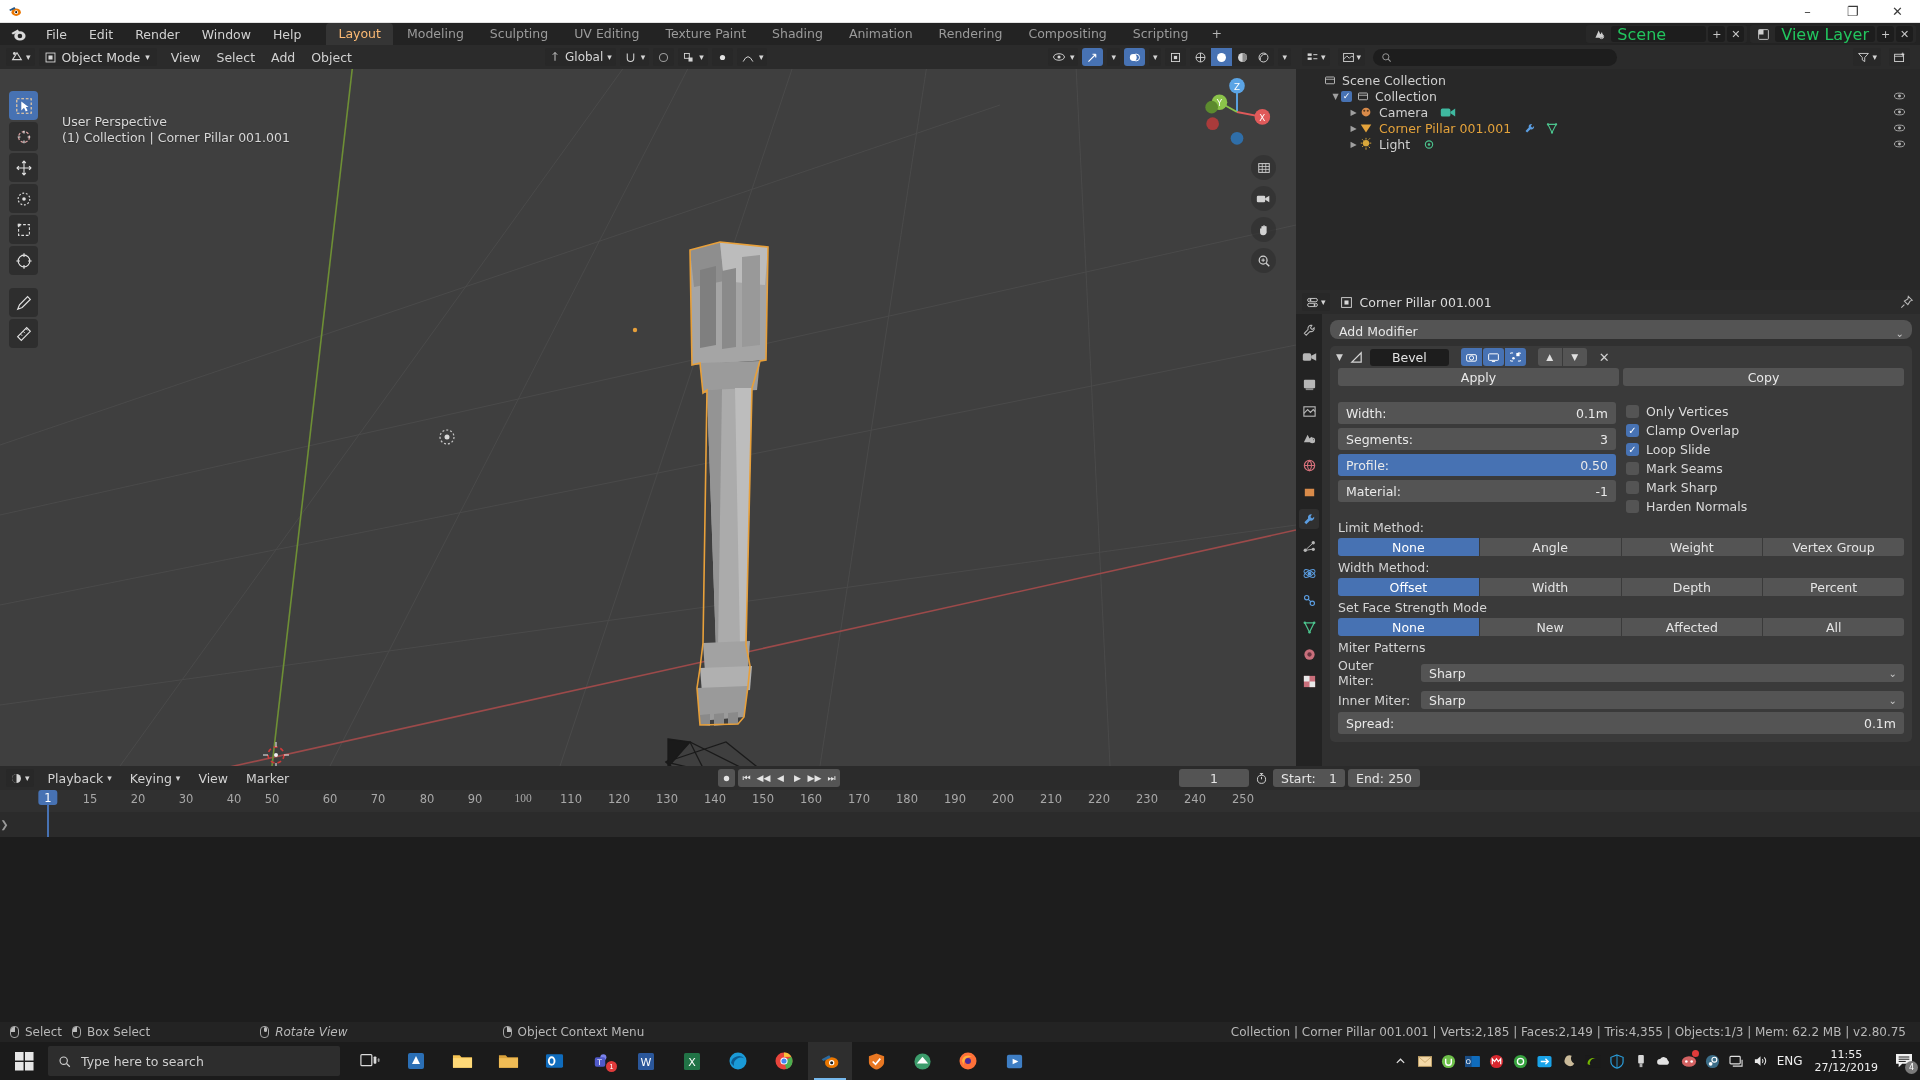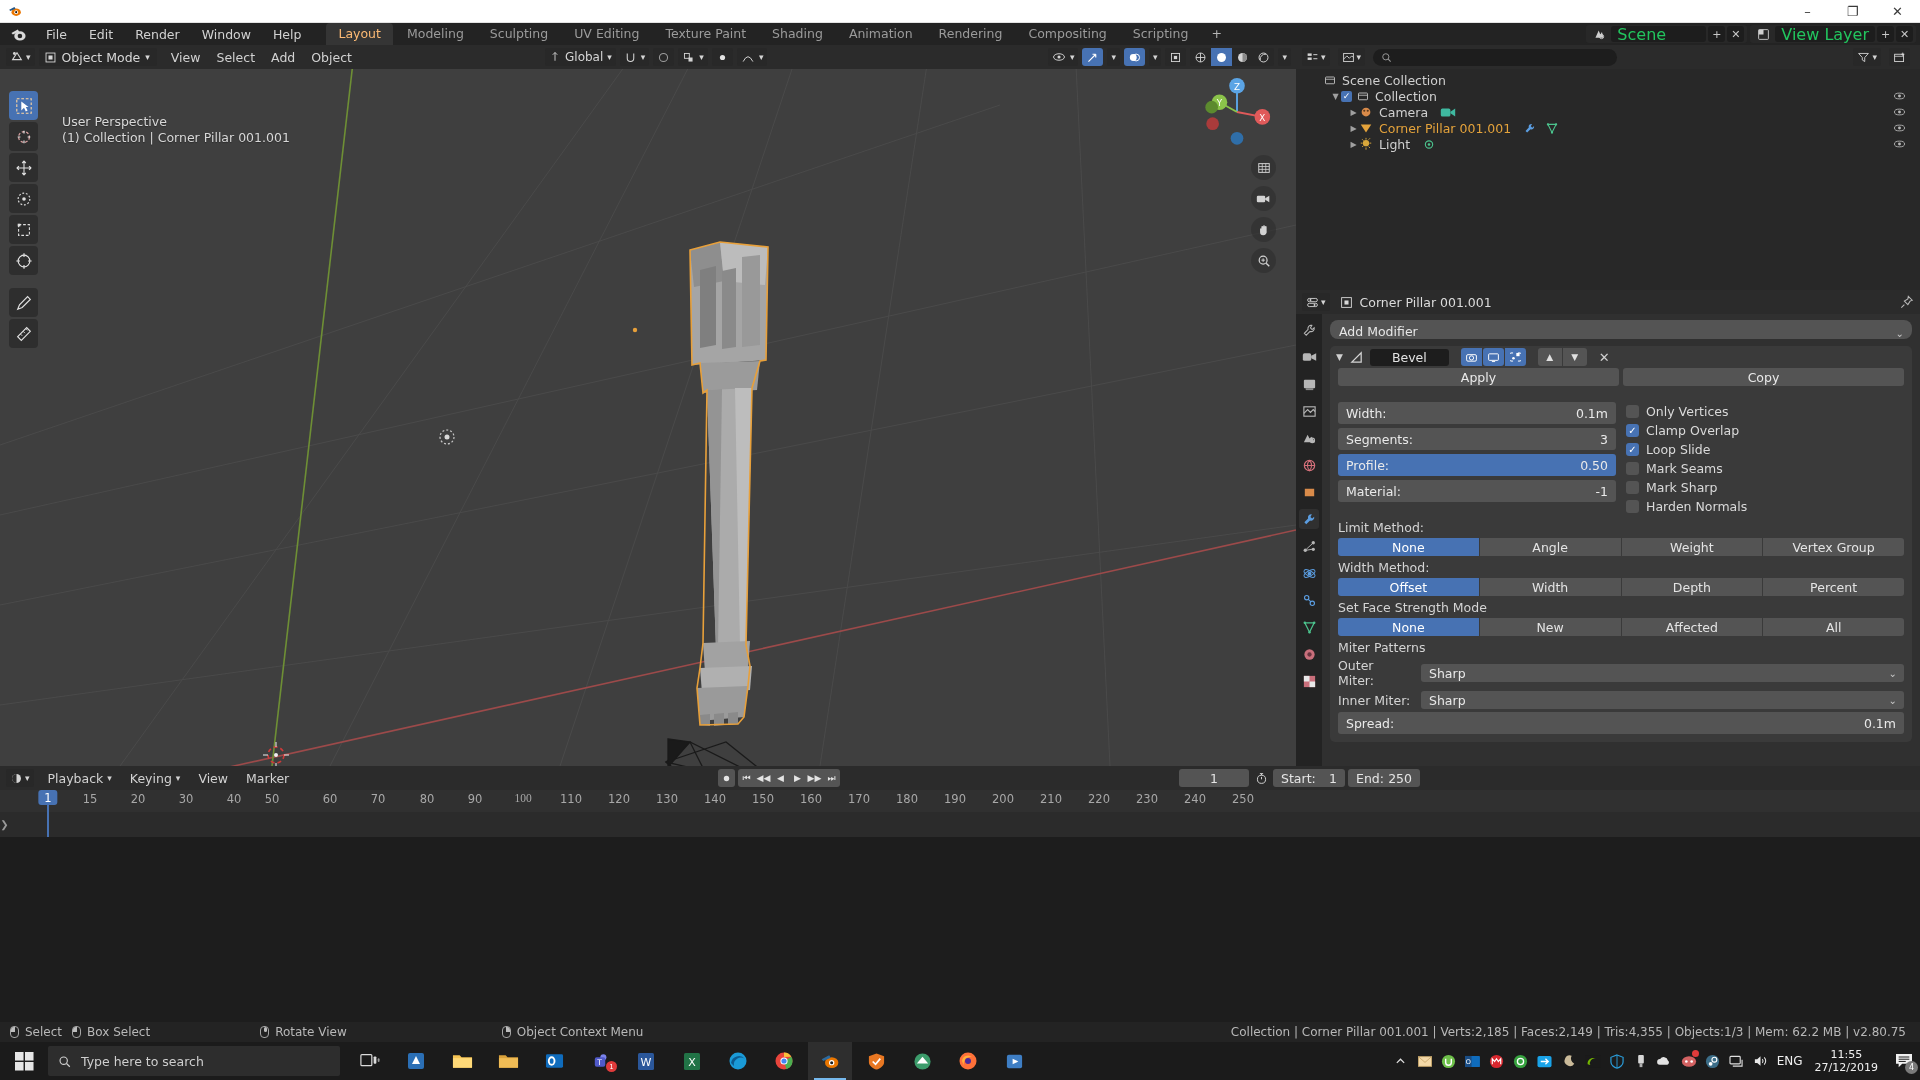--- a/index.html
+++ b/index.html
@@ -1048,21 +1048,21 @@
           <i></i>
         </span>
       <span>Select</span>
     </div>
     <div class="sb-item">
       <span class="mouse-ico">
           <i></i>
         </span>
       <span>Box Select</span>
     </div>
-    <div class="sb-item" style="margin-left:110px;">
+    <div class="sb-item" style="margin-left:110px;font-style:italic;">
       <span class="mouse-ico mid">
           <i></i>
         </span>
       <span>Rotate View</span>
     </div>
     <div class="sb-item" style="margin-left:155px;">
       <span class="mouse-ico right">
           <i></i>
         </span>
       <span>Object Context Menu</span>

